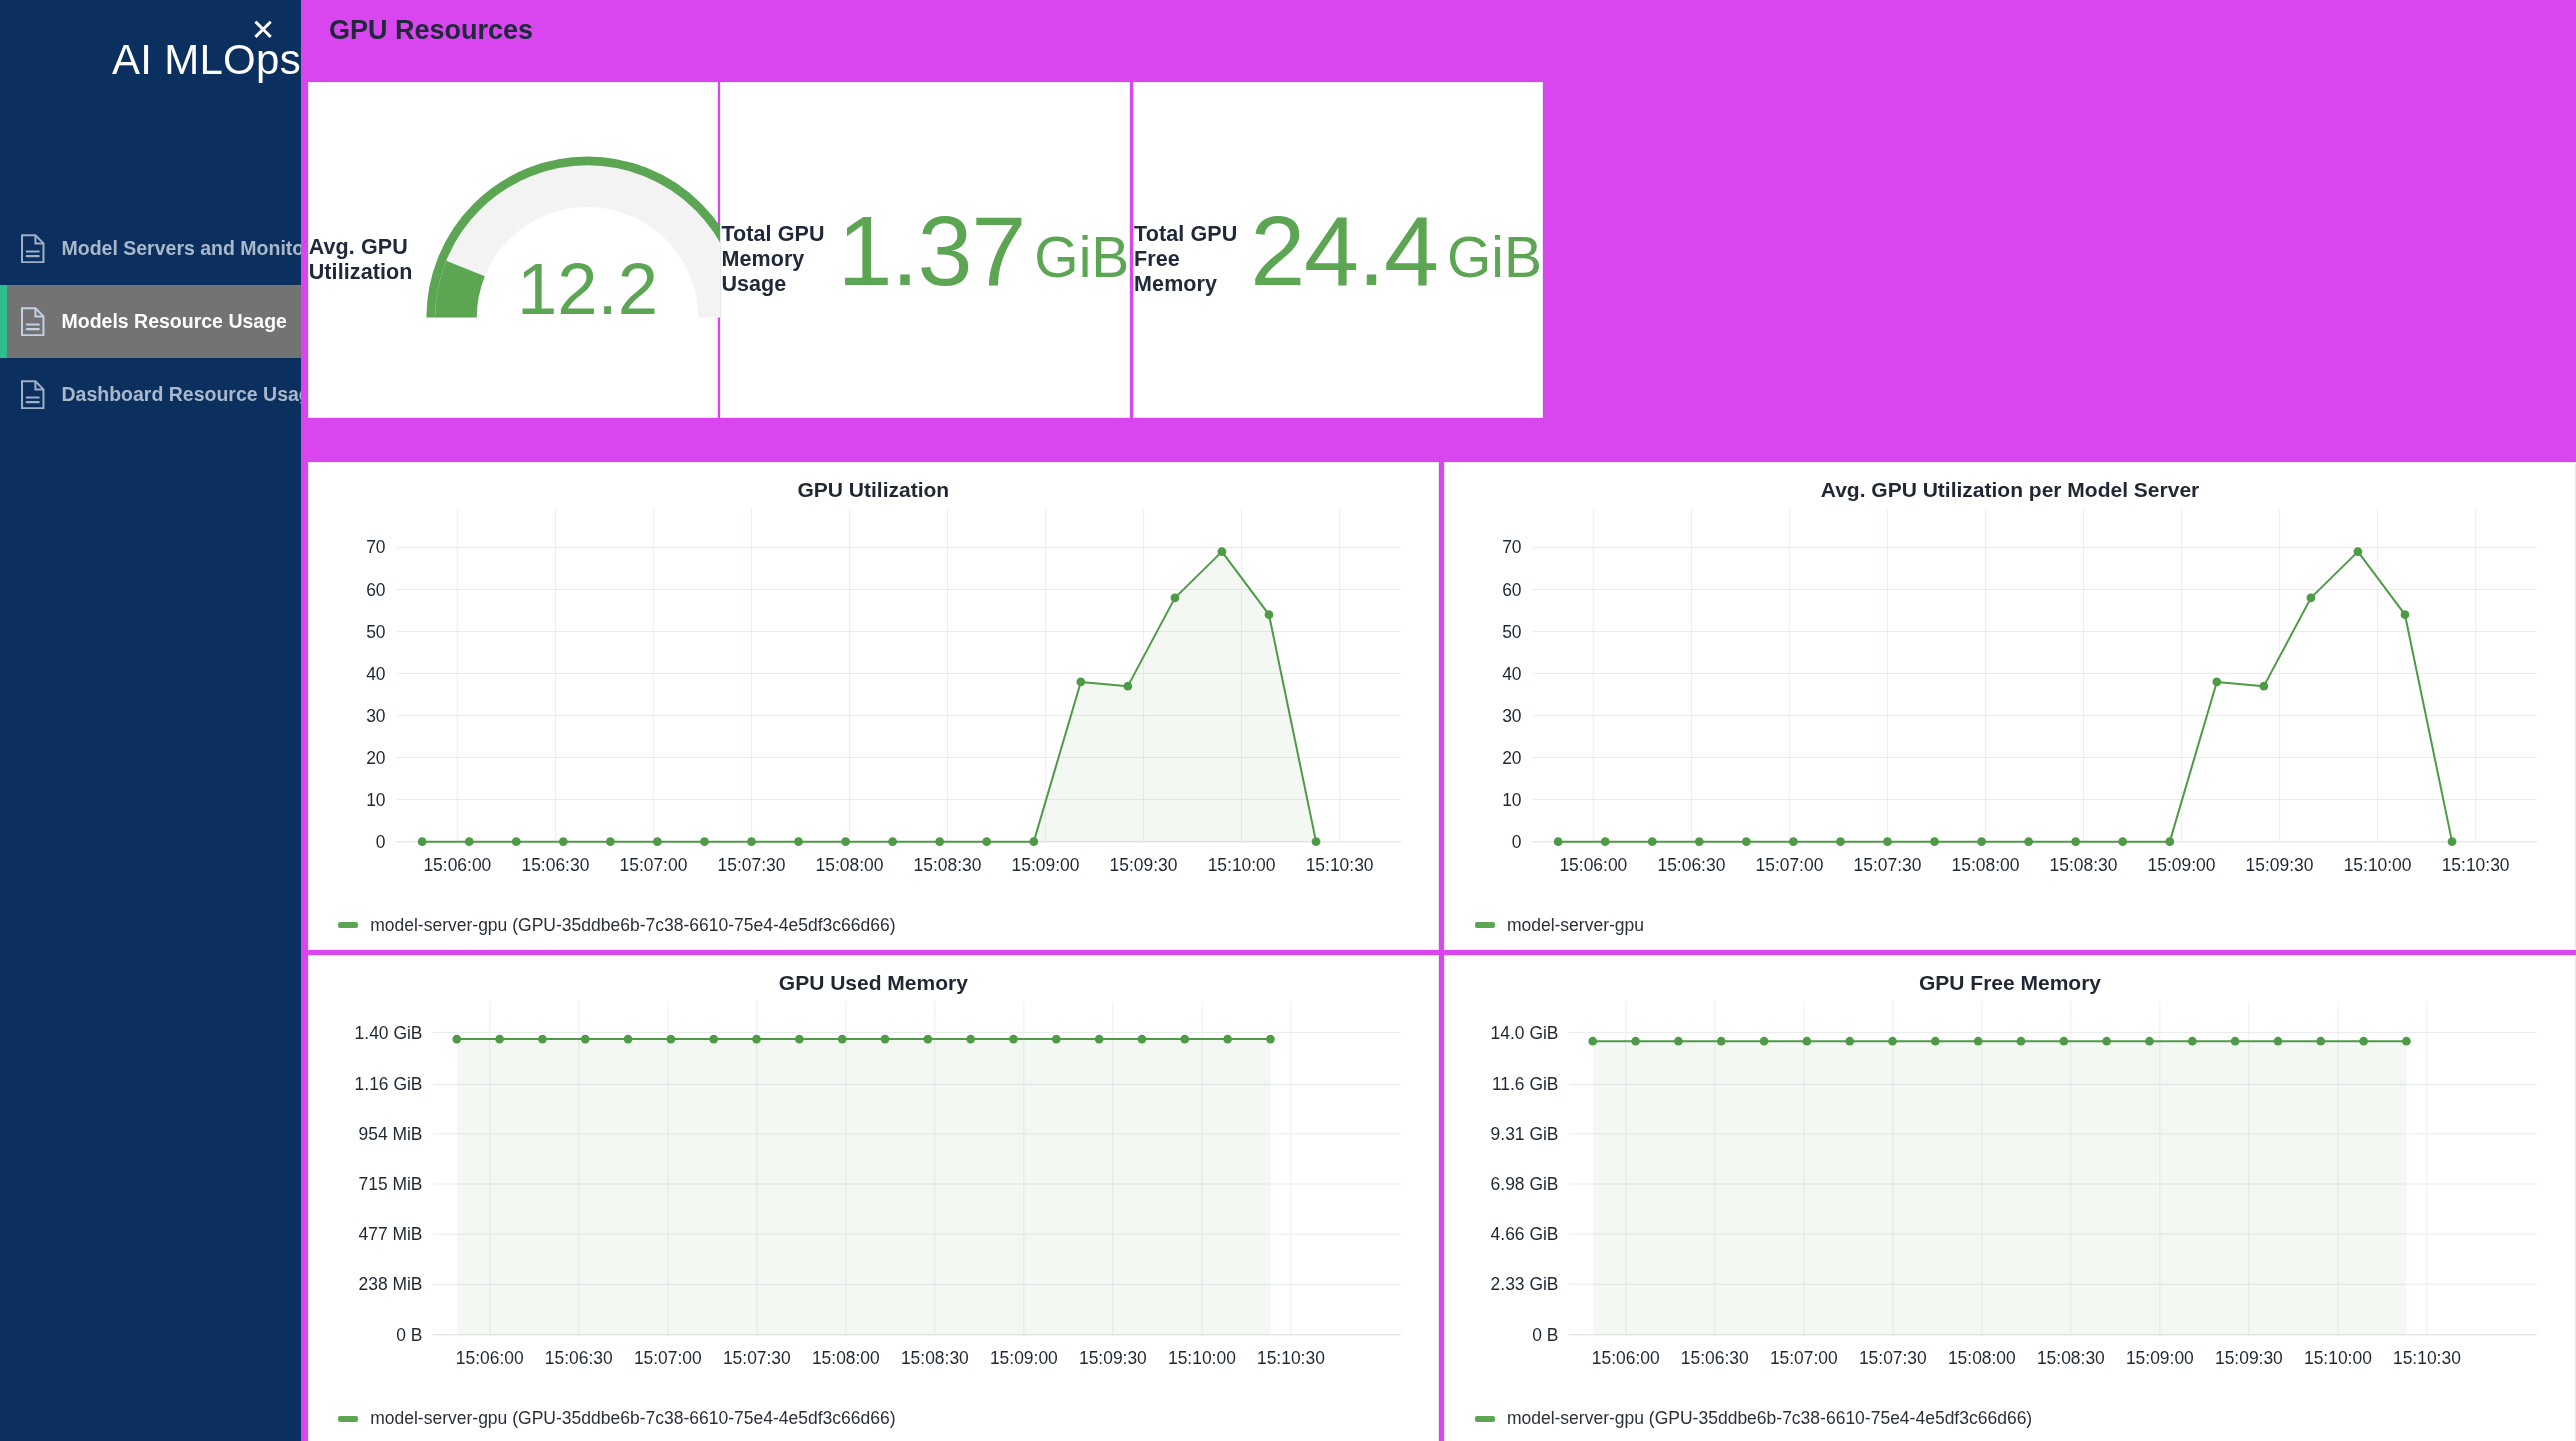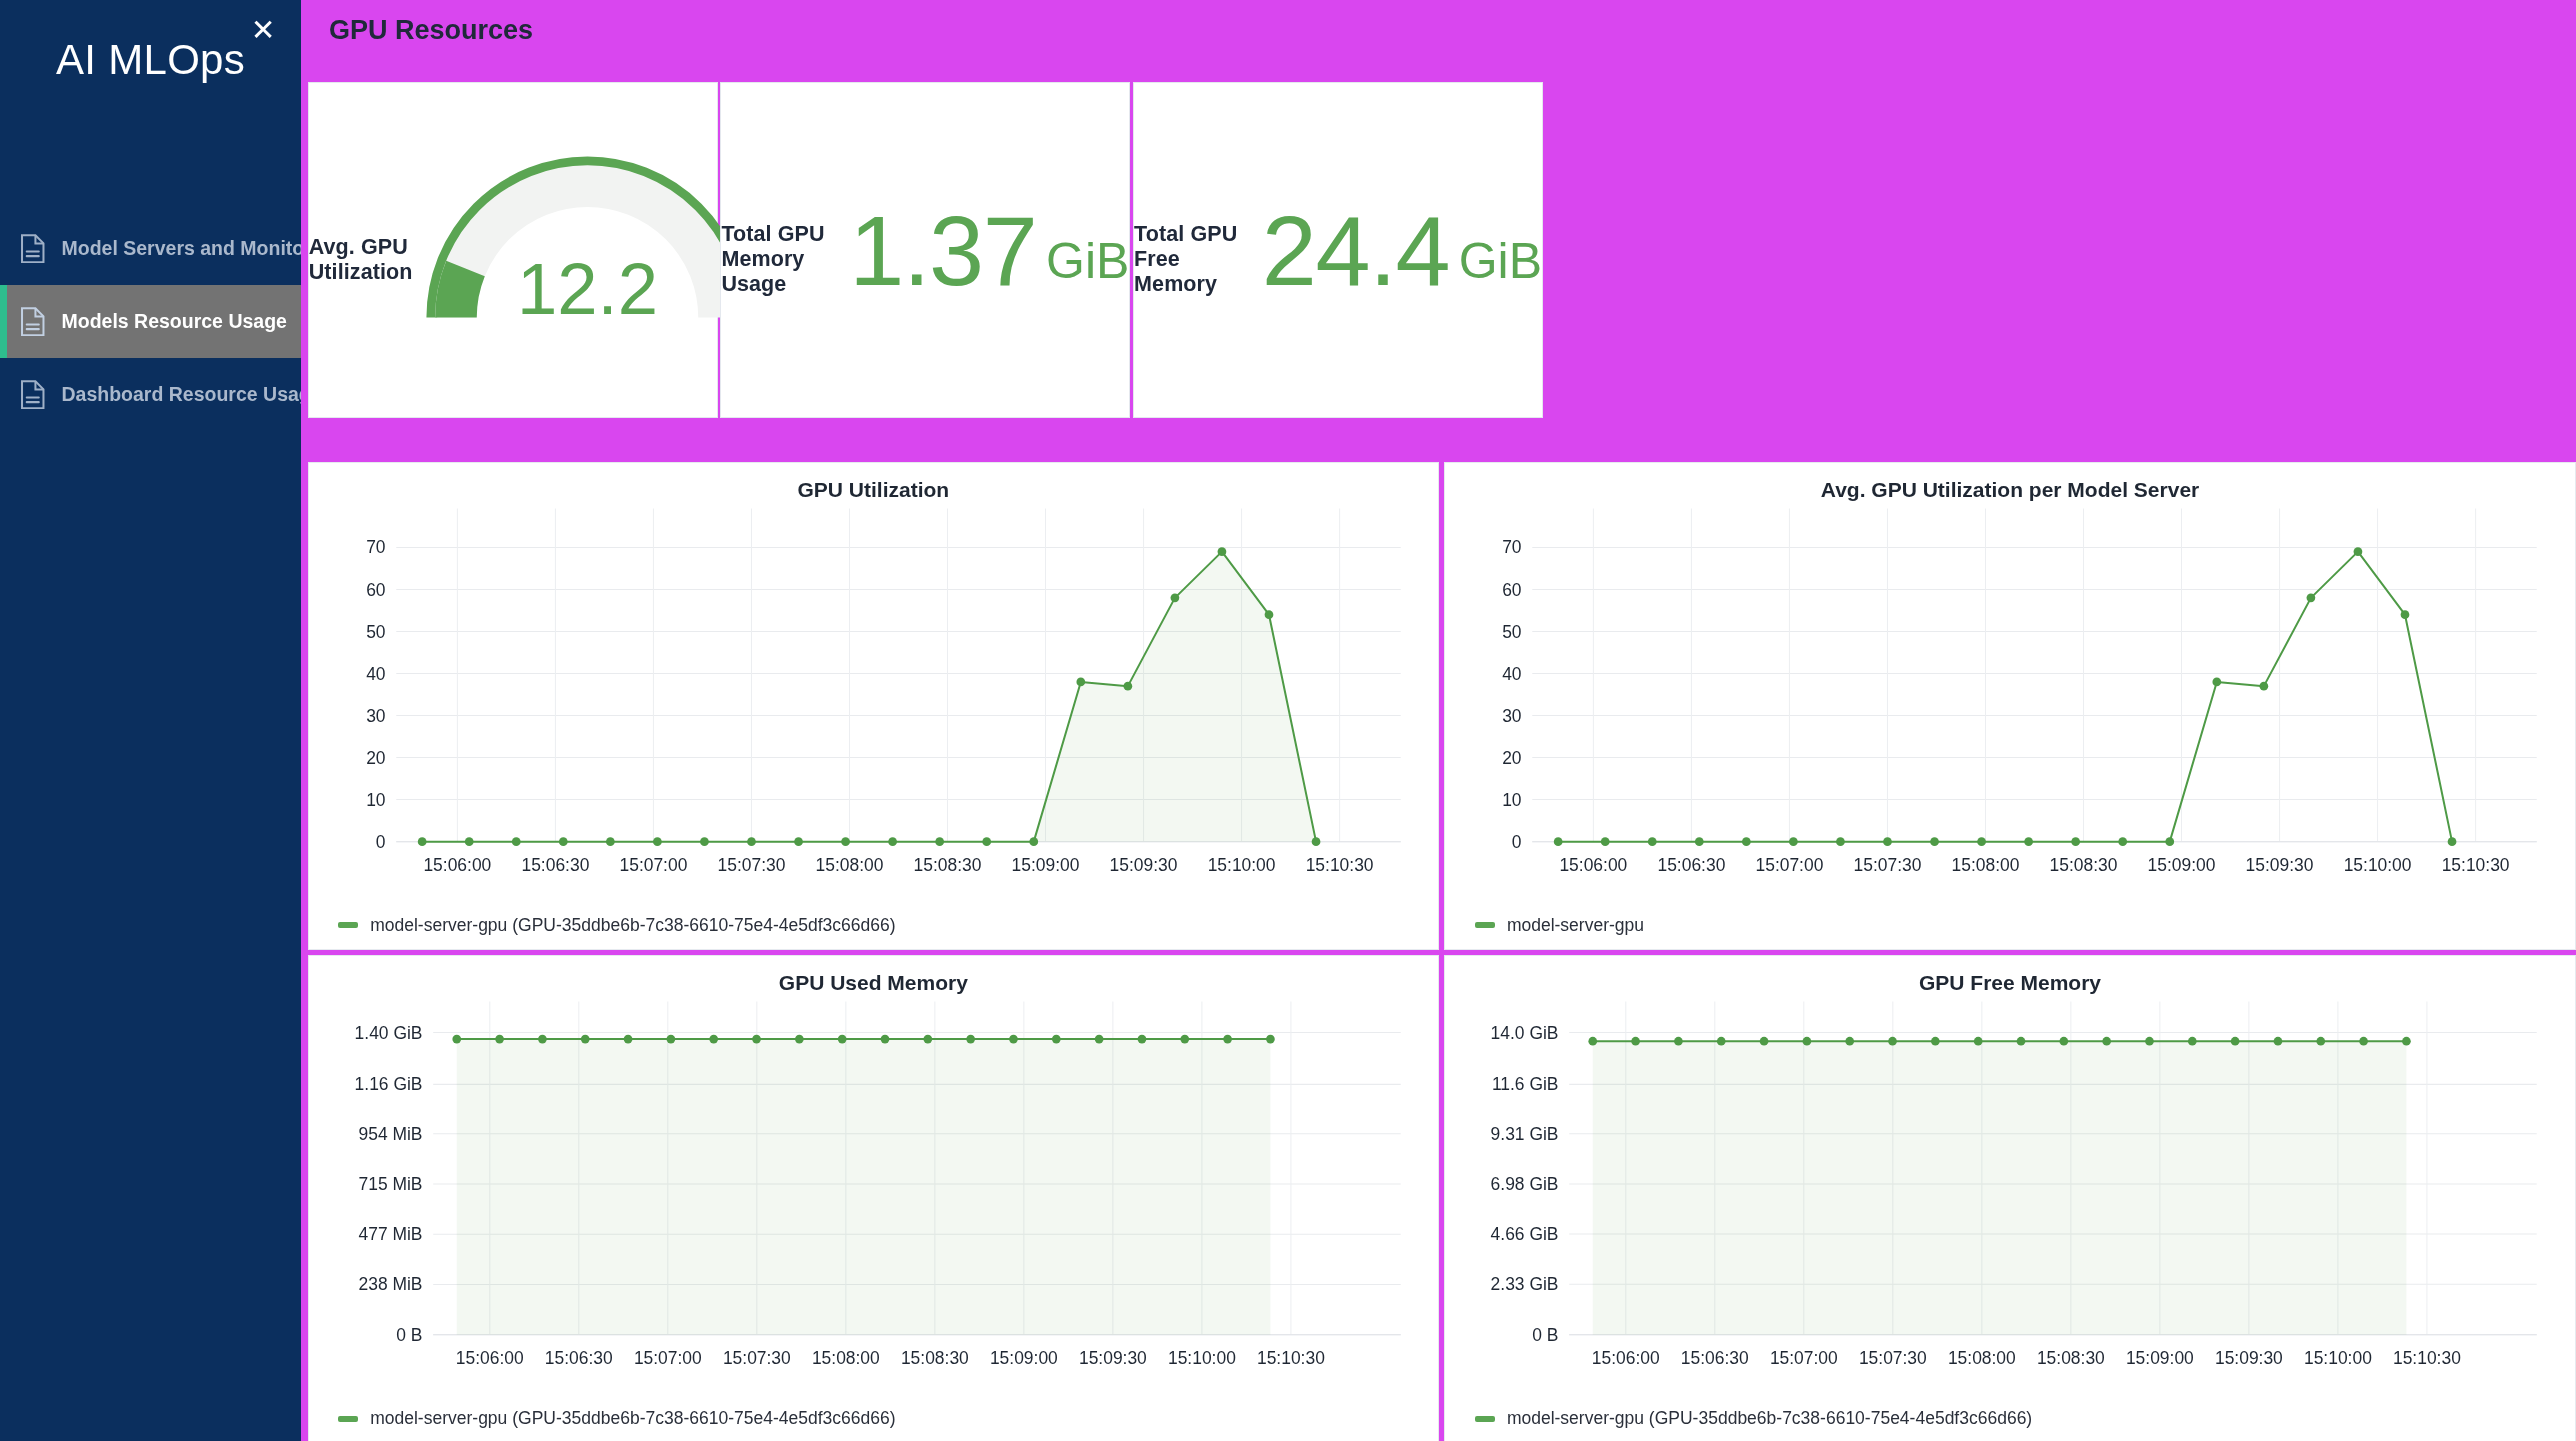--- a/index.html
+++ b/index.html
@@ -15,21 +15,21 @@
   .sidebar {
     width: 301px; flex: 0 0 301px; height: 1441px;
     background: #0b2f5e; position: relative; color: #fff;
   }
   .sidebar-close {
     position: absolute; top: 10.7px; right: 19px;
     width: 38px; height: 38px; line-height: 38px; text-align: center;
     font-size: 29.5px; font-weight: 300; color: #ffffff; cursor: pointer;
   }
   .brand {
-    padding: 36px 0 0 0; text-align: center;
+    padding: 36px 0 0 0; text-align: right;
     font-size: 42px; font-weight: 400; letter-spacing: 0.3px; color: #fff;
   }
   .nav { margin-top: 128px; }
   .nav-item {
     position: relative; display: flex; align-items: center;
     height: 73px; padding-left: 20px; cursor: pointer;
     color: #aab8cc; font-size: 19.5px; font-weight: 600;
   }
   .nav-item .doc-icon { width: 25.5px; height: 29.5px; flex: 0 0 25.5px; margin-right: 16px; }
   .nav-item .nav-label { white-space: nowrap; }
@@ -64,21 +64,21 @@
   }
   .stat-big {
     flex: 1 1 auto; display: flex; align-items: center; justify-content: center;
     width: 100%;
   }
   .stat-value {
     font-size: 99px; font-weight: 400; color: #5ba553; line-height: 1;
     letter-spacing: -1.3px;
   }
   .stat-unit {
-    font-size: 50px; font-weight: 400; color: #5ba553; margin-left: 9.4px;
+    font-size: 57px; font-weight: 400; color: #5ba553; margin-left: 9.4px;
     align-self: flex-end; padding-bottom: 9.4px;
   }
   .gauge-wrap { flex: 1 1 auto; display:flex; align-items:center; justify-content:flex-start; width:100%; }
 
   
   .charts { position: absolute; left: 6.7px; top: 462px; width: 2268px; }
   .chart-row { display: flex; margin-bottom: 5.4px; }
   .chart-card {
     background: #ffffff; border: 1.3px solid #e6eaef;
     margin-right: 5.4px; position: relative;

